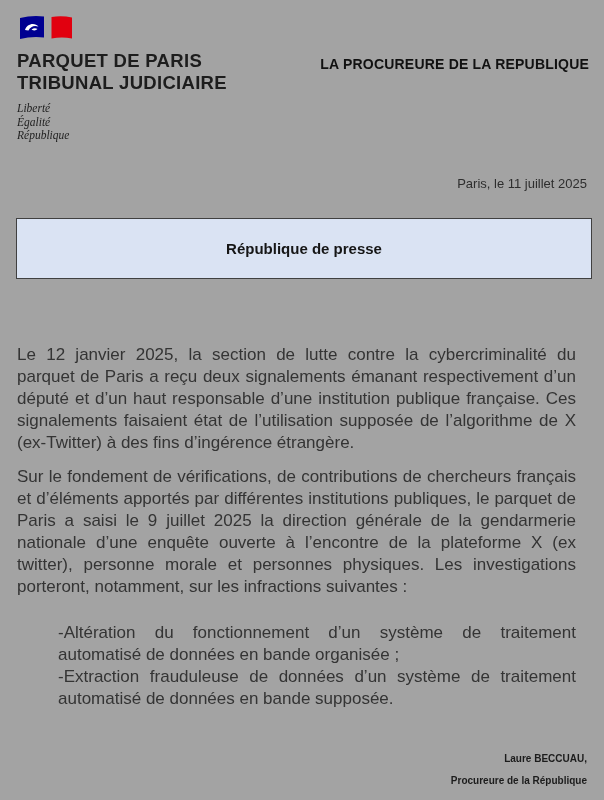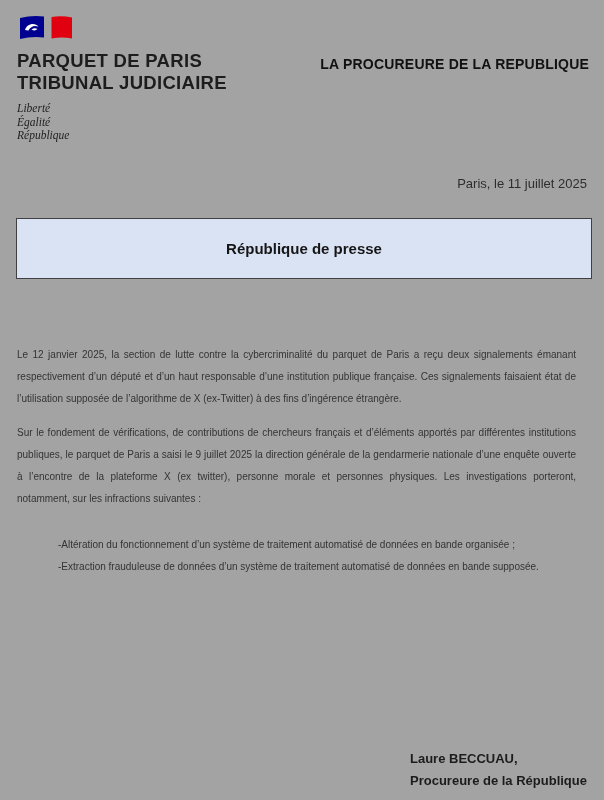--- a/index.html
+++ b/index.html
@@ -37,34 +37,34 @@
   .banner{
     position:absolute;top:218px;left:16px;right:12px;height:59px;
     background:var(--banner_bg,#dae3f3);
     border:1.5px solid var(--banner_border,#404040);
     display:flex;align-items:center;justify-content:center;
   }
   .banner-title{font-size:15px;font-weight:700;color:#161616;}
   
   .main-text{
     position:absolute;top:344px;left:17px;right:28px;
-    font-size:10px;line-height:22px;color:#343434;
+    font-size:17px;line-height:22px;color:#343434;
   }
   .main-text p{margin:0;text-align:justify;}
   .para2{margin-top:12px !important;}
   .list{margin-top:24px;}
   .list-item{
     margin:0 0 5px 0;
     padding-left:41px;
     text-align:justify;
   }
   
   .signature{
     position:absolute;top:748px;right:17px;
-    font-size:13px;font-weight:700;
+    text-align:right;font-size:10px;font-weight:700;
     line-height:22px;color:#1c1c1c;
   }
 </style>
 </head>
 <body>
 
 <div class="page">
 
   <div class="header-left">
     <svg class="flag" viewBox="0 0 60 28" xmlns="http://www.w3.org/2000/svg" aria-hidden="true">

